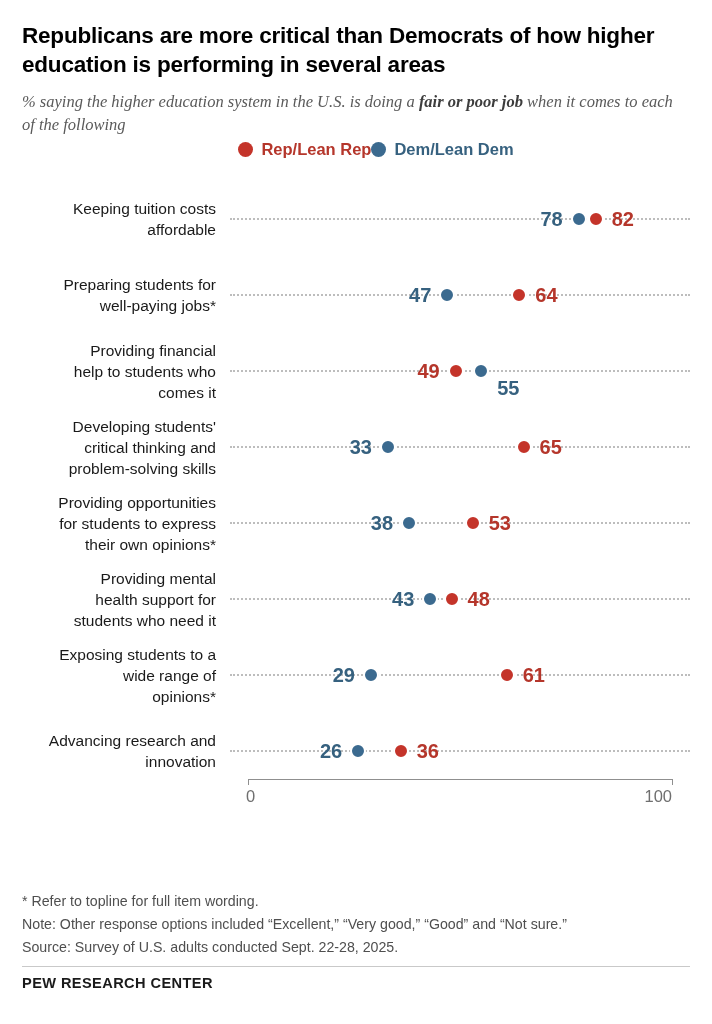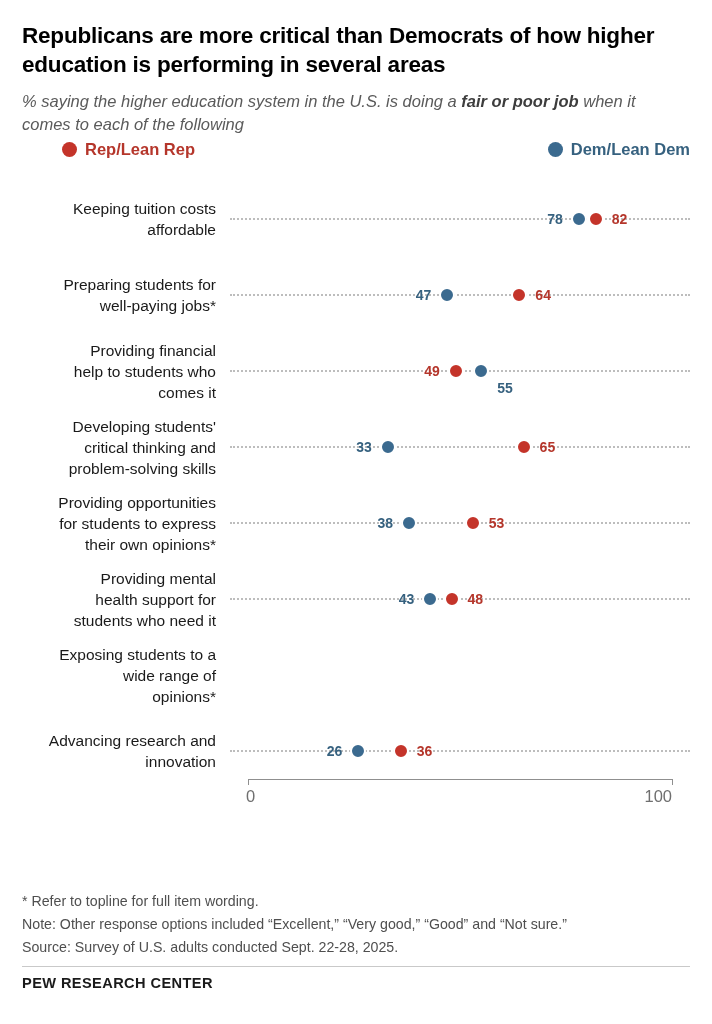--- a/index.html
+++ b/index.html
@@ -25,36 +25,36 @@
   .title {
     font-size: 22.5px;
     font-weight: bold;
     line-height: 1.28;
     letter-spacing: -0.2px;
     color: #000;
     margin: 0 0 10px 0;
     max-width: 672px;
   }
   .subtitle {
-    font-family: Liberation Sans, sans-serif;
+    font-family: Liberation Serif, serif;
     font-style: italic;
     font-size: 16.5px;
     line-height: 1.42;
     color: #5a5a5a;
     margin: 0 0 4px 0;
     max-width: 660px;
   }
   .subtitle .strong {
     font-weight: bold;
     color: #3d3d3d;
   }
 
   .legend {
     display: flex;
-    justify-content: space-between;
+    justify-content: center;
     align-items: center;
     padding-left: 40px;
   }
   .legend-item {
     display: flex;
     align-items: center;
     gap: 8px;
     font-size: 16.5px;
     font-weight: bold;
   }
@@ -114,21 +114,21 @@
     transform: translate(-50%, -50%);
     border: 2px solid #ffffff;
     box-sizing: border-box;
   }
   .pt.rep { background: #c4342a; }
   .pt.dem { background: #3b6a8f; }
   .val {
     position: absolute;
     top: 50%;
     transform: translateY(-50%);
-    font-size: 14px;
+    font-size: 20px;
     font-weight: bold;
     white-space: nowrap;
   }
   .val.rep { color: #b5362b; }
   .val.dem { color: #36617f; }
 
   .axis {
     position: relative;
     margin-left: 208px;
     height: 26px;
@@ -298,20 +298,29 @@
             <div class="val rep" style="left: calc(48% + 16px);">48</div>
           </div>
         </div>
       </div>
       <div class="row">
         <div class="row-label">
           <div>Exposing students to a</div>
           <div>wide range of</div>
           <div>opinions*</div>
         </div>
+        <div class="track">
+          <div class="dotline"></div>
+          <div class="plot">
+            <div class="pt dem" style="left: 29%;"></div>
+            <div class="val dem" style="left: calc(29% - 16px); transform: translate(-100%, -50%);">29</div>
+            <div class="pt rep" style="left: 61%;"></div>
+            <div class="val rep" style="left: calc(61% + 16px);">61</div>
+          </div>
+        </div>
       </div>
       <div class="row">
         <div class="row-label">
           <div>Advancing research and</div>
           <div>innovation</div>
         </div>
         <div class="track">
           <div class="dotline"></div>
           <div class="plot">
             <div class="pt dem" style="left: 26%;"></div>

